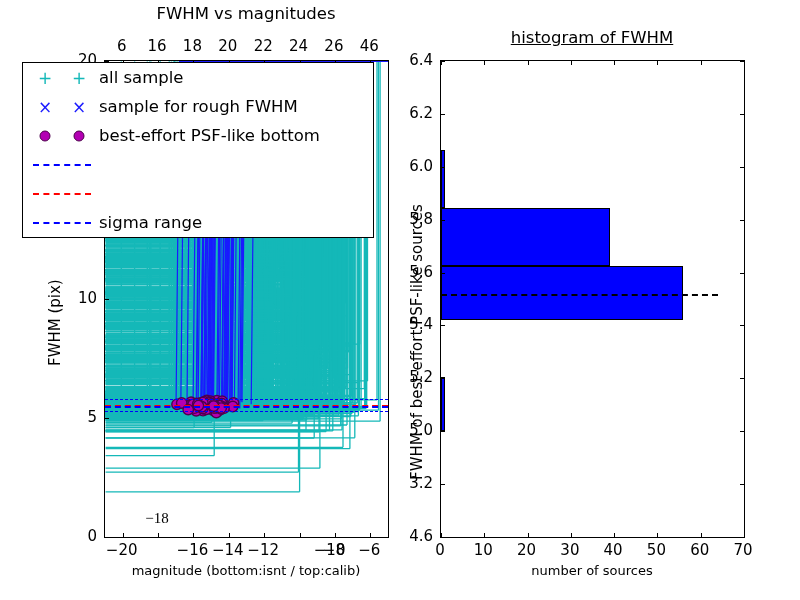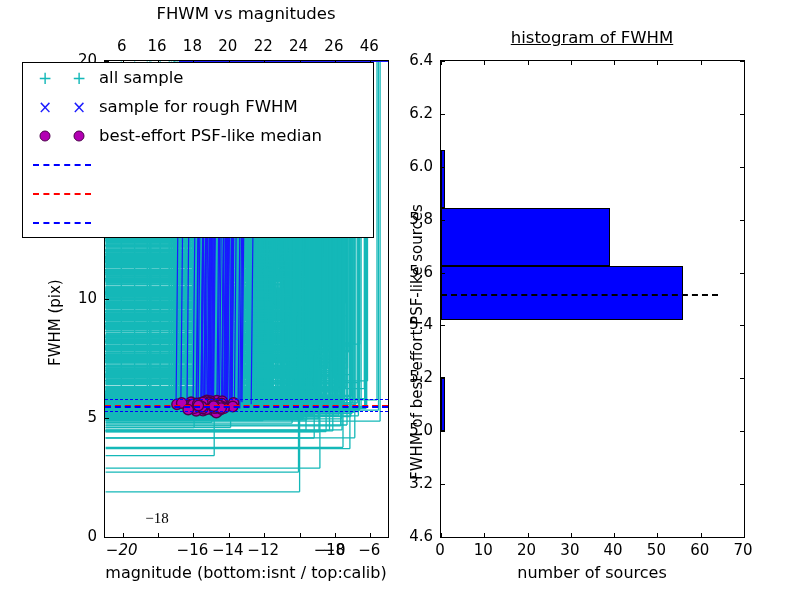--- a/index.html
+++ b/index.html
@@ -48,21 +48,21 @@
   
   .axtitle {
     position: absolute;
     font-size: 16.5px;
     white-space: nowrap;
     transform: translate(-50%, 0);
     color: #000000;
   }
   .axlabel-x {
     position: absolute;
-    font-size: 16px;
+    font-size: 13px;
     white-space: nowrap;
     transform: translate(-50%, 0);
     color: #000000;
   }
   .axlabel-y {
     position: absolute;
     font-size: 15px;
     white-space: nowrap;
     transform-origin: 0 0;
     color: #000000;
@@ -1371,21 +1371,21 @@
         <div class="tick tick-v" style="left: 229.9px; top: 0px;"></div>
         <div class="tick tick-v" style="left: 265.3px; bottom: 0px;"></div>
         <div class="tick tick-v" style="left: 265.3px; top: 0px;"></div>
         <div class="tick tick-h" style="top: 476px; left: 0px;"></div>
         <div class="tick tick-h" style="top: 357px; left: 0px;"></div>
         <div class="tick tick-h" style="top: 238px; left: 0px;"></div>
         <div class="tick tick-h" style="top: 0px; left: 0px;"></div>
       </div>
   </div>
   <div id="scatter-ticklabels">
-      <div class="ticklabel tl-bottom" style="left: 121.7px; top: 543px; font-style: italic;">−20</div>
+      <div class="ticklabel tl-bottom" style="left: 121.7px; top: 543px;">−20</div>
       <div class="ticklabel tl-top" style="left: 121.7px; top: 54px;">6</div>
       <div class="ticklabel tl-bottom" style="left: 157.1px; top: 511px; font-family: Liberation Serif, serif;">−18</div>
       <div class="ticklabel tl-top" style="left: 157.1px; top: 54px;">16</div>
       <div class="ticklabel tl-bottom" style="left: 192.4px; top: 543px;">−16</div>
       <div class="ticklabel tl-top" style="left: 192.4px; top: 54px;">18</div>
       <div class="ticklabel tl-bottom" style="left: 227.8px; top: 543px;">−14</div>
       <div class="ticklabel tl-top" style="left: 227.8px; top: 54px;">20</div>
       <div class="ticklabel tl-bottom" style="left: 263.2px; top: 543px;">−12</div>
       <div class="ticklabel tl-top" style="left: 263.2px; top: 54px;">22</div>
       <div class="ticklabel tl-bottom" style="left: 298.6px; top: 543px; margin-left: 31px;">−10</div>
@@ -1393,21 +1393,21 @@
       <div class="ticklabel tl-bottom" style="left: 333.9px; top: 543px;">−8</div>
       <div class="ticklabel tl-top" style="left: 333.9px; top: 54px;">26</div>
       <div class="ticklabel tl-bottom" style="left: 369.3px; top: 543px;">−6</div>
       <div class="ticklabel tl-top" style="left: 369.3px; top: 54px;">46</div>
       <div class="ticklabel tl-left" style="left: 97px; top: 536px;">0</div>
       <div class="ticklabel tl-left" style="left: 97px; top: 417px;">5</div>
       <div class="ticklabel tl-left" style="left: 97px; top: 298px;">10</div>
       <div class="ticklabel tl-left" style="left: 97px; top: 60px;">20</div>
     </div>
 
-  <div class="axtitle" id="scatter-title" style="left:246px; top:4px;">FHWM vs magnitudes</div>
+  <div class="axtitle" id="scatter-title" style="left:246px; top:4px;">FWHM vs magnitudes</div>
 
   <div class="axlabel-x" id="scatter-xlabel" style="left:246px; top:563px;">magnitude (bottom:isnt / top:calib)</div>
 
   <div class="axlabel-y" id="scatter-ylabel" style="left:46px; top:366px; transform: rotate(-90deg);">FWHM (pix)</div>
 
   <div class="axes-frame" id="hist-axes" style="left:440px; top:60px; width:305px; height:478px;">
     <div class="plot-clip">
       <div id="hist-bars">
           <div class="hbar" style="left: 0px; top: 316px; width: 4.3px; height: 54.2px;"></div>
           <div class="hbar" style="left: 0px; top: 204.9px; width: 242.4px; height: 54.2px;"></div>
@@ -1497,32 +1497,33 @@
           <span class="lh-mark lh-ex" style="left: 22px;">×</span>
           <span class="lh-mark lh-ex" style="left: 56px;">×</span>
         </div>
         <span class="legend-label">sample for rough FWHM</span>
       </div>
       <div class="legend-row">
         <div class="legend-handle">
           <span class="lh-mark lh-dot" style="left: 22px;"></span>
           <span class="lh-mark lh-dot" style="left: 56px;"></span>
         </div>
-        <span class="legend-label">best-effort PSF-like median</span>
+        <span class="legend-label">best-effort PSF-like bottom</span>
       </div>
       <div class="legend-row">
         <div class="legend-handle">
           <span class="lh-line" style="left: 10px; width: 58px; border-top: 2px dashed rgb(0, 0, 255);"></span>
         </div>
       </div>
       <div class="legend-row">
         <div class="legend-handle">
           <span class="lh-line" style="left: 10px; width: 58px; border-top: 2px dashed rgb(255, 0, 0);"></span>
         </div>
       </div>
       <div class="legend-row">
         <div class="legend-handle">
           <span class="lh-line" style="left: 10px; width: 58px; border-top: 2px dashed rgb(0, 0, 255);"></span>
         </div>
+        <span class="legend-label">sigma range</span>
       </div>
     </div>
 
 </div>
 
 </body></html>

